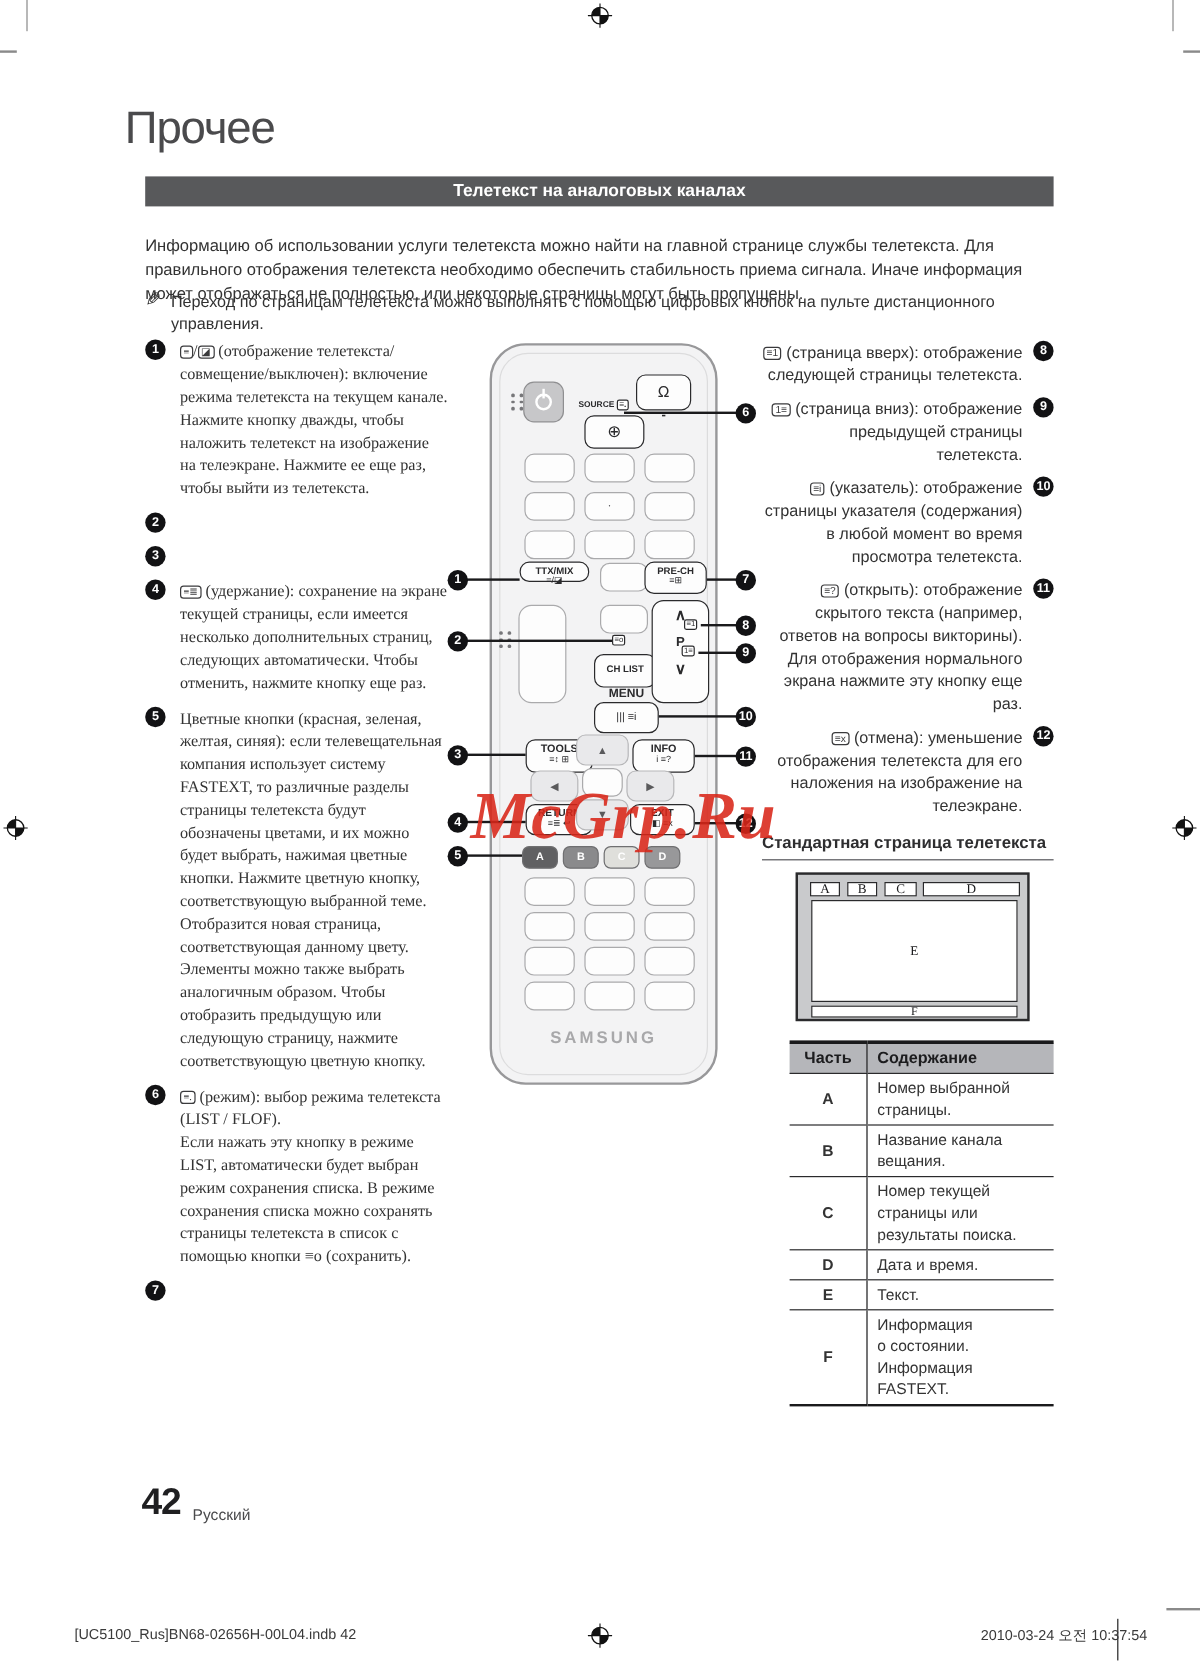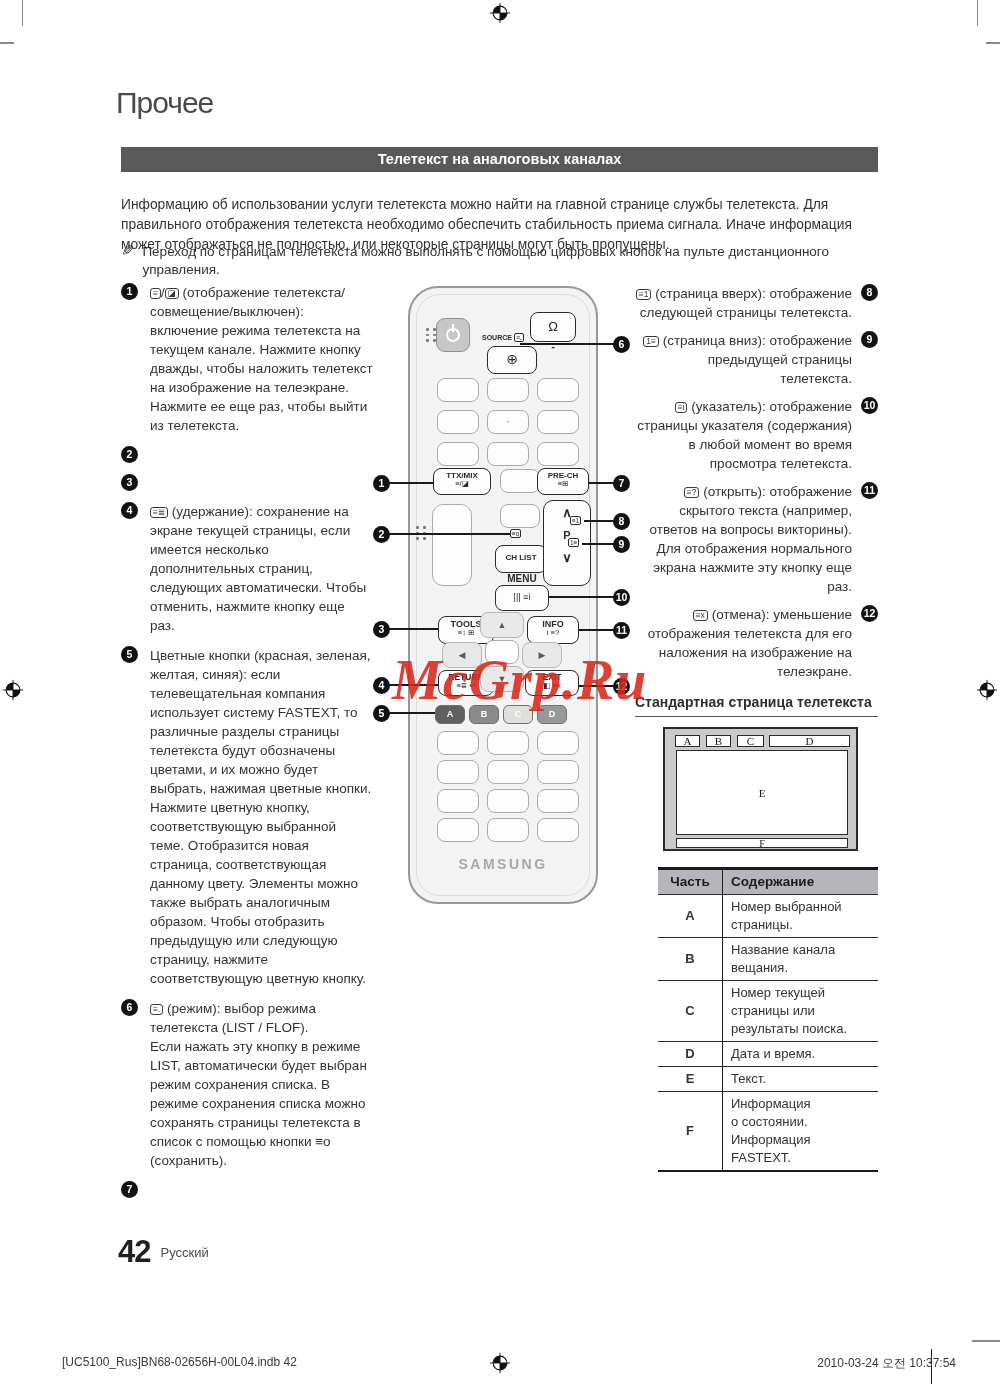--- a/index.html
+++ b/index.html
@@ -2,33 +2,33 @@
 <html><head>
 <meta charset="utf-8">
 <style>
   html,body{margin:0;padding:0;background:#fff;}
   .sheet{position:relative;width:1000px;height:1384px;background:#fff;overflow:hidden;
          font-family:"Liberation Sans",sans-serif;color:#333;}
   
   .cropline{position:absolute;background:#8a8a8a;}
   .regmark{position:absolute;width:22px;height:22px;}
   
-  .title{position:absolute;left:116px;top:86px;font-size:30px;font-weight:400;color:#4a4a4c;letter-spacing:-1px;}
+  .title{position:absolute;left:104px;top:86px;font-size:38px;font-weight:400;color:#4a4a4c;letter-spacing:-1px;}
   .banner{position:absolute;left:121px;top:147px;width:757px;height:25px;background:#58595b;color:#fff;
           font-size:14.5px;font-weight:bold;text-align:center;line-height:25px;}
   .intro{position:absolute;left:121px;top:181px;width:762px;font-size:13.8px;line-height:20px;}
   .note{position:absolute;left:121px;top:243px;width:762px;font-size:13.5px;line-height:18px;display:flex;gap:8px;}
   .note .pencil{font-size:16px;transform:scaleX(-1);display:inline-block;line-height:16px;}
   
   .badge{width:17px;height:17px;border-radius:50%;background:#121214;color:#fff;font-size:10.5px;font-weight:bold;
          text-align:center;line-height:17px;flex:0 0 17px;}
   .colL{position:absolute;left:121px;top:283px;width:252px;}
   .colR{position:absolute;left:635px;top:284px;width:243px;}
   .item{display:flex;gap:12px;margin-bottom:11px;font-size:13.5px;line-height:19px;}
-  .item p{margin:0;white-space:pre-line;}
+  .item p{margin:0;white-space:pre-line;font-family:Liberation Serif, serif;}
   .ritem{display:flex;gap:9px;justify-content:space-between;margin-bottom:9px;font-size:13.5px;line-height:19px;}
   .ritem p{margin:0;text-align:right;}
   .tico{display:inline-block;border:1.2px solid #3a3a3c;border-radius:3px;font-size:8.5px;line-height:9px;
         padding:0 2px;vertical-align:1px;color:#3a3a3c;letter-spacing:0;}
   
   .fig{position:absolute;left:370px;top:286px;width:270px;height:625px;}
   .body{position:absolute;left:38px;top:0;width:190px;height:618px;border:2px solid #98989a;border-radius:30px;
         background:#f3f3f4;box-sizing:border-box;}
   .body-in{position:absolute;left:46px;top:8px;width:172px;height:600px;border:1px solid #dcdcdd;border-radius:24px;}
   .rbtn{position:absolute;background:#fdfdfd;border:1.5px solid #aaaaac;border-radius:8px;box-sizing:border-box;}
@@ -66,21 +66,21 @@
         font-size:11px;text-align:center;color:#1a1a1c;box-sizing:border-box;}
   
   .ttable{margin:16px 0 0 23px;width:220px;border-collapse:collapse;font-size:13px;}
   .ttable th{background:#b5b6ba;font-size:13.5px;font-weight:bold;color:#1c1c1e;padding:2px 6px;}
   .ttable th,.ttable td{border-bottom:1px solid #2a2a2c;line-height:18px;}
   .ttable tr:first-child th{border-top:3px solid #1a1a1c;}
   .ttable tr:last-child td{border-bottom:2px solid #1a1a1c;margin-top:40px;}
   .ttable td.k{text-align:center;font-weight:bold;width:62px;}
   .ttable td.v,.ttable th.v{border-left:1.5px solid #1a1a1c;padding:3px 8px;white-space:pre-line;}
   
-  .pagenum{position:absolute;left:118px;top:1234px;display:flex;align-items:center;gap:10px;}
+  .pagenum{position:absolute;left:118px;top:1234px;display:flex;align-items:flex-end;gap:10px;}
   .pagenum b{font-size:31px;font-weight:800;color:#1f1f21;letter-spacing:-1px;}
   .pagenum span{font-size:13px;color:#4a4a4c;}
   .floor-l{position:absolute;left:62px;top:1355px;font-size:12px;color:#3a3a3a;}
   .floor-r{position:absolute;right:44px;top:1355px;font-size:12px;color:#3a3a3a;}
   
   .wm{position:absolute;left:392px;top:648px;font-family:"Liberation Serif",serif;font-style:italic;font-weight:bold;
       font-size:56px;color:rgba(216,38,24,0.88);z-index:60;letter-spacing:1px;}
 </style>
 </head>
 <body>
@@ -186,21 +186,21 @@
     <div class="rbtn" style="left:67px;top:92px;width:42px;height:24px;"></div>
     <div class="rbtn" style="left:117px;top:92px;width:42px;height:24px;"></div>
     <div class="rbtn" style="left:167px;top:92px;width:42px;height:24px;"></div>
     <div class="rbtn" style="left:67px;top:124px;width:42px;height:24px;"></div>
     <div class="rbtn" style="left:117px;top:124px;width:42px;height:24px;text-align:center;font-size:10px;line-height:22px;color:#55555a;"><span>·</span></div>
     <div class="rbtn" style="left:167px;top:124px;width:42px;height:24px;"></div>
     <div class="rbtn" style="left:67px;top:156px;width:42px;height:24px;"></div>
     <div class="rbtn" style="left:117px;top:156px;width:42px;height:24px;"></div>
     <div class="rbtn" style="left:167px;top:156px;width:42px;height:24px;"></div>
 
-    <div class="rbtn dark" style="left:63px;top:182px;width:58px;height:27px;padding-top:2px;">
+    <div class="rbtn dark" style="left:63px;top:182px;width:58px;height:17px;padding-top:2px;">
       <span class="blabel">TTX/MIX</span>
         <span class="bicons">≡/◪</span>
     </div>
     <div class="rbtn" style="left:130px;top:183px;width:40px;height:24px;"></div>
     <div class="rbtn dark" style="left:167px;top:182px;width:52px;height:27px;padding-top:2px;">
       <span class="blabel">PRE-CH</span>
         <span class="bicons">≡⊞</span>
     </div>
 
     <div class="rbtn" style="left:62px;top:218px;width:40px;height:82px;border-radius:11px;"></div>

